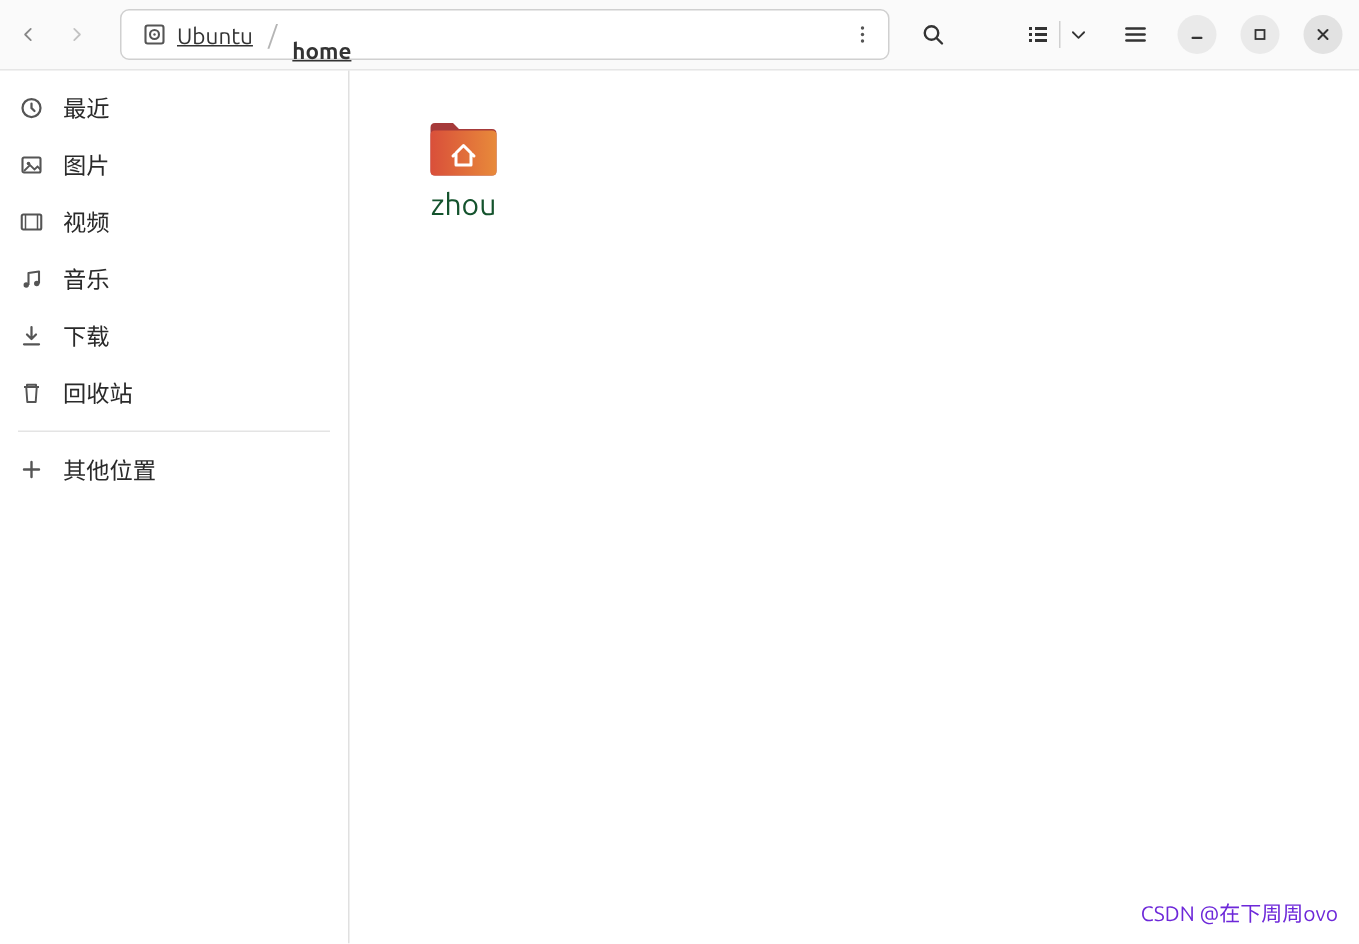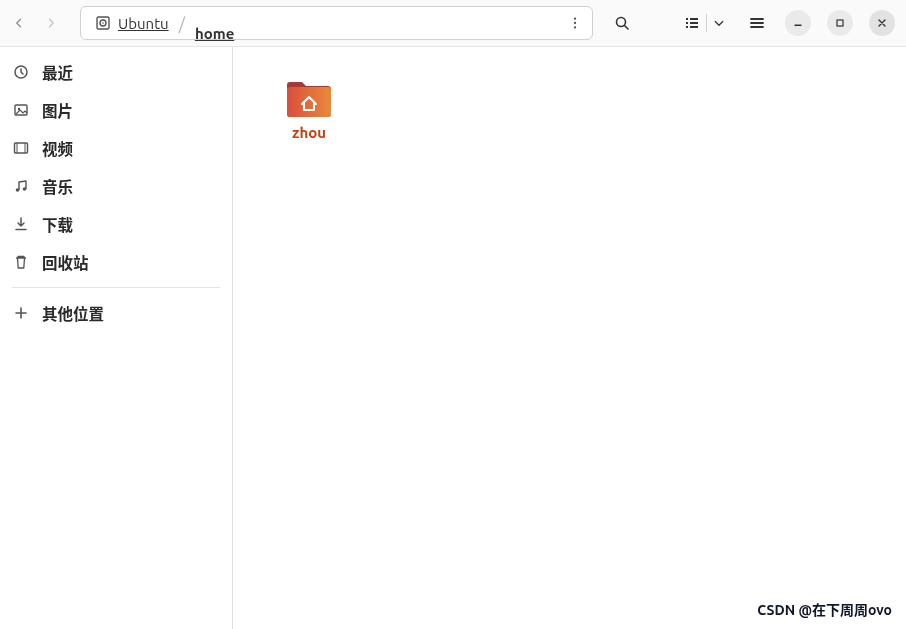--- a/index.html
+++ b/index.html
@@ -39,45 +39,45 @@
   .split-btn .part { padding: 0 6px; height: 100%; display: flex; align-items: center; justify-content: center; color: #3a3a3a; }
   .split-btn .divider { width: 1px; height: 18px; background: #d0d0d0; }
   .circ-btn {
     width: 26px; height: 26px; border-radius: 50%; background: #eaeaea;
     display: flex; align-items: center; justify-content: center; color: #333; margin: 0 5px;
   }
   .circ-btn.dark { background: #e2e2e2; }
   .circ-btn svg { width: 12px; height: 12px; }
 
   
-  .body { display: flex; height: calc(100% - 47px); font-weight: bold; }
+  .body { display: flex; height: calc(100% - 47px); }
 
   
   .sidebar {
     width: 233px; border-right: 1px solid #e0e0e0; padding-top: 6px;
     display: flex; flex-direction: column;
   }
   .sb-item {
     display: flex; align-items: center; gap: 12px; padding: 8px 14px 8px 12px;
     font-size: 15.5px; color: #2a2a2a; cursor: pointer;
   }
   .sb-item .ico { width: 18px; height: 18px; display: flex; align-items: center; justify-content: center; color: #4a4a4a; flex-shrink: 0; }
   .sb-sep { height: 1px; background: #e4e4e4; margin: 6px 12px; }
 
   
   .content { flex: 1; position: relative; padding: 20px 20px; }
   .file-item {
     width: 96px; display: flex; flex-direction: column; align-items: center;
     gap: 5px; margin-left: 8px; margin-top: 10px;
   }
   .folder-icon { width: 48px; height: 42px; position: relative; }
-  .file-name { font-size: 15px; color: #c2410c; }
+  .file-name { font-size: 20px; color: #14532d; }
 
   .watermark {
-    position: absolute; bottom: 10px; right: 14px; color: #0f172a;
+    position: absolute; bottom: 10px; right: 14px; color: #6d28d9;
     font-size: 14px;
   }
 </style>
 </head>
 <body>
 
 <div class="header">
   <div class="nav-btn">
     <svg viewBox="0 0 16 16">
         <path d="M10 3 L5 8 L10 13" stroke="currentColor" stroke-width="1.6" fill="none" stroke-linecap="round" stroke-linejoin="round"></path>

